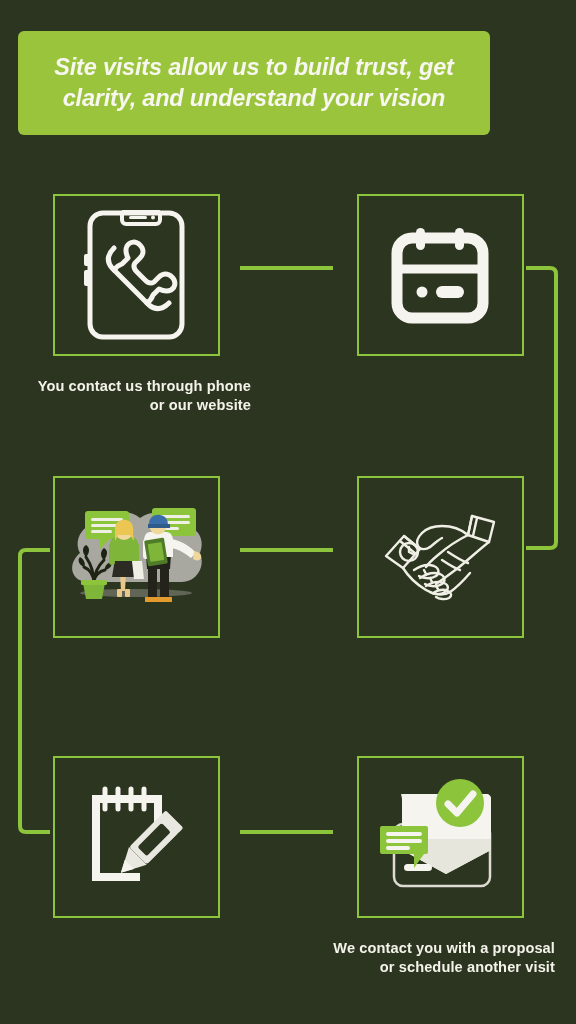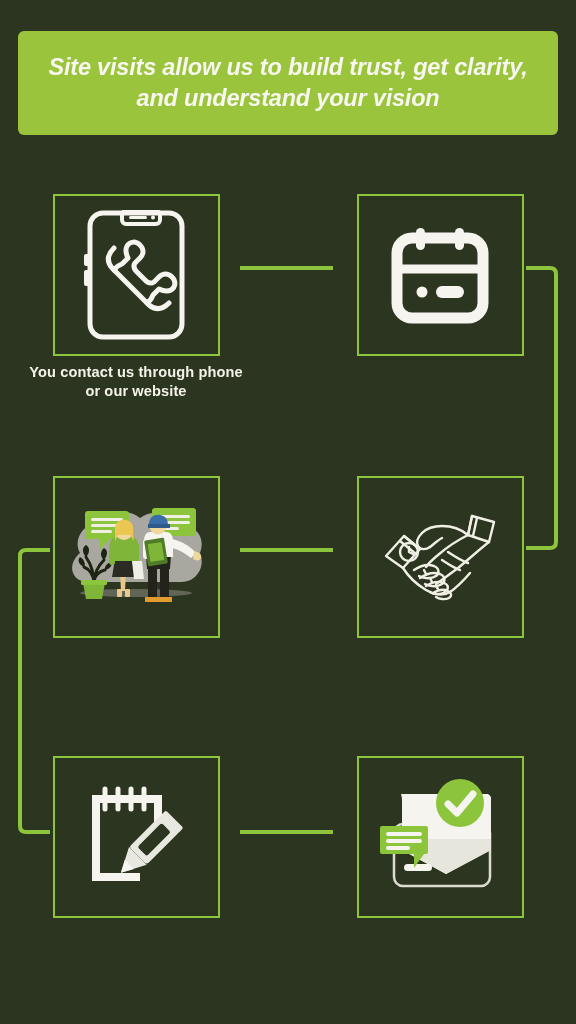--- a/index.html
+++ b/index.html
@@ -8,21 +8,21 @@
     background:#2c3520;
     font-family:"Liberation Sans", sans-serif;
     position:relative;
     overflow:hidden;
   }
 
   
   .banner {
     position:absolute;
     left:18px; top:31px;
-    width:540px; height:104px;
+    width:472px; height:104px;
     background:#9ac43c;
     border-radius:6px;
     display:flex; align-items:center; justify-content:center;
     padding:4px 18px;
   }
   .banner-title {
     color:#f7f6ef;
     font-size:23.5px;
     line-height:1.30;
     font-weight:bold;
@@ -44,26 +44,26 @@
 
   .icon-box {
     width:167px; height:162px;
     border:2.5px solid #8cc43c;
     margin:0 auto;
     display:flex; align-items:center; justify-content:center;
     position:relative;
     overflow:hidden;
   }
   .caption {
-    margin-top:7px;
+    margin-top:21px;
     color:#f4f3ea;
     font-size:14.6px;
     font-weight:bold;
     line-height:1.33;
-    text-align:center;
+    text-align:right;
     letter-spacing:0.1px;
   }
 
   .icon-svg { display:block; }
 </style>
 </head>
 <body>
 
 <div class="banner">
   <div class="banner-title">Site visits allow us to build trust, get clarity, and understand your vision</div>
@@ -275,13 +275,14 @@
         <rect x="10" y="63" width="36" height="4" rx="2" fill="#f5f4ee"></rect>
         <rect x="10" y="70" width="24" height="4" rx="2" fill="#f5f4ee"></rect>
       </g>
 
       <g>
         <circle cx="84" cy="27" r="24" fill="#8cc43c"></circle>
         <path d="M 72 28 L 81 37 L 97 18" fill="none" stroke="#f5f4ee" stroke-width="7" stroke-linecap="round" stroke-linejoin="round"></path>
       </g>
     </svg>
   </div>
+  <div class="caption">We contact you with a proposal or schedule another visit</div>
 </div>
 
 </body></html>

